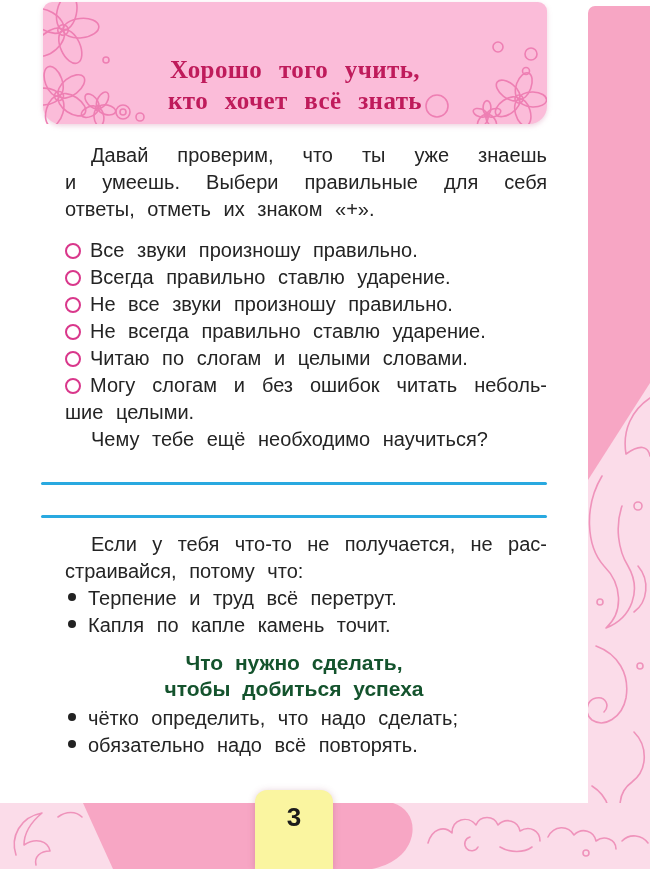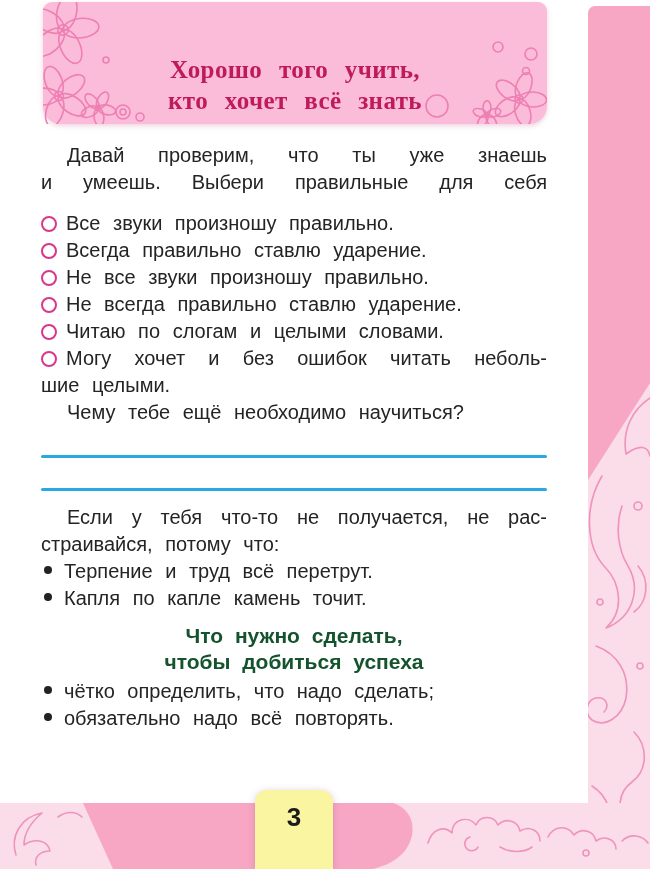--- a/index.html
+++ b/index.html
@@ -23,21 +23,21 @@
   .header-box{position:absolute;left:43px;top:2px;width:504px;height:122px;background:var(--header-bg);
     border-radius:9px 9px 18px 18px;box-shadow:0 2px 5px rgba(205,130,165,.35);z-index:2;}
   .header-box svg{position:absolute;left:0;top:0;}
   .flw *{stroke:#ee7fb3;fill:none;stroke-width:1.6;}
   .title{position:absolute;left:0;right:0;top:52px;text-align:center;color:var(--title);
     font-family:"Liberation Serif",serif;font-weight:bold;font-size:25px;line-height:31px;word-spacing:10px;letter-spacing:.4px;}
 
   
   .content{position:absolute;left:41px;top:142px;width:506px;color:var(--text);
     font-size:20px;line-height:27px;word-spacing:7px;z-index:2;}
-  .ln{min-height:27px;}
+  .ln{min-height:27px;margin-left:24px;}
   .j{text-align:justify;text-align-last:justify;}
   .indent{text-indent:26px;}
   .checklist{margin-top:14px;}
   .ring{display:inline-block;width:16px;height:16px;box-sizing:border-box;border:2.5px solid var(--ring);
     border-radius:50%;margin-right:9px;vertical-align:-2px;background:#fff;}
   .dot{display:inline-block;width:8px;height:8px;background:#222;border-radius:50%;margin:0 12px 2px 3px;vertical-align:2px;}
   .wline{height:3px;background:var(--blue);border-radius:1.5px;}
   .wline1{margin-top:29px;}
   .wline2{margin-top:30px;}
   .advice1{margin-top:13px;}
@@ -113,28 +113,29 @@
     <div class="title">
       <div>Хорошо того учить,</div>
       <div>кто хочет всё знать</div>
     </div>
   </div>
 
   <div class="content">
 
     <div class="ln j indent">Давай проверим, что ты уже знаешь</div>
     <div class="ln j">и умеешь. Выбери правильные для себя</div>
+    <div class="ln">ответы, отметь их знаком «+».</div>
 
     <div class="checklist">
       <div class="ln"><span class="ring"></span><span>Все звуки произношу правильно.</span></div>
       <div class="ln"><span class="ring"></span><span>Всегда правильно ставлю ударение.</span></div>
       <div class="ln"><span class="ring"></span><span>Не все звуки произношу правильно.</span></div>
       <div class="ln"><span class="ring"></span><span>Не всегда правильно ставлю ударение.</span></div>
       <div class="ln"><span class="ring"></span><span>Читаю по слогам и целыми словами.</span></div>
-      <div class="ln j"><span class="ring"></span><span>Могу хочет и без ошибок читать неболь-</span></div>
+      <div class="ln j"><span class="ring"></span><span>Могу слогам и без ошибок читать неболь-</span></div>
       <div class="ln">шие целыми.</div>
     </div>
 
     <div class="ln indent">Чему тебе ещё необходимо научиться?</div>
 
     <div class="wline wline1"></div>
     <div class="wline wline2"></div>
 
     <div class="ln j indent advice1">Если у тебя что-то не получается, не рас-</div>
     <div class="ln">страивайся, потому что:</div>

